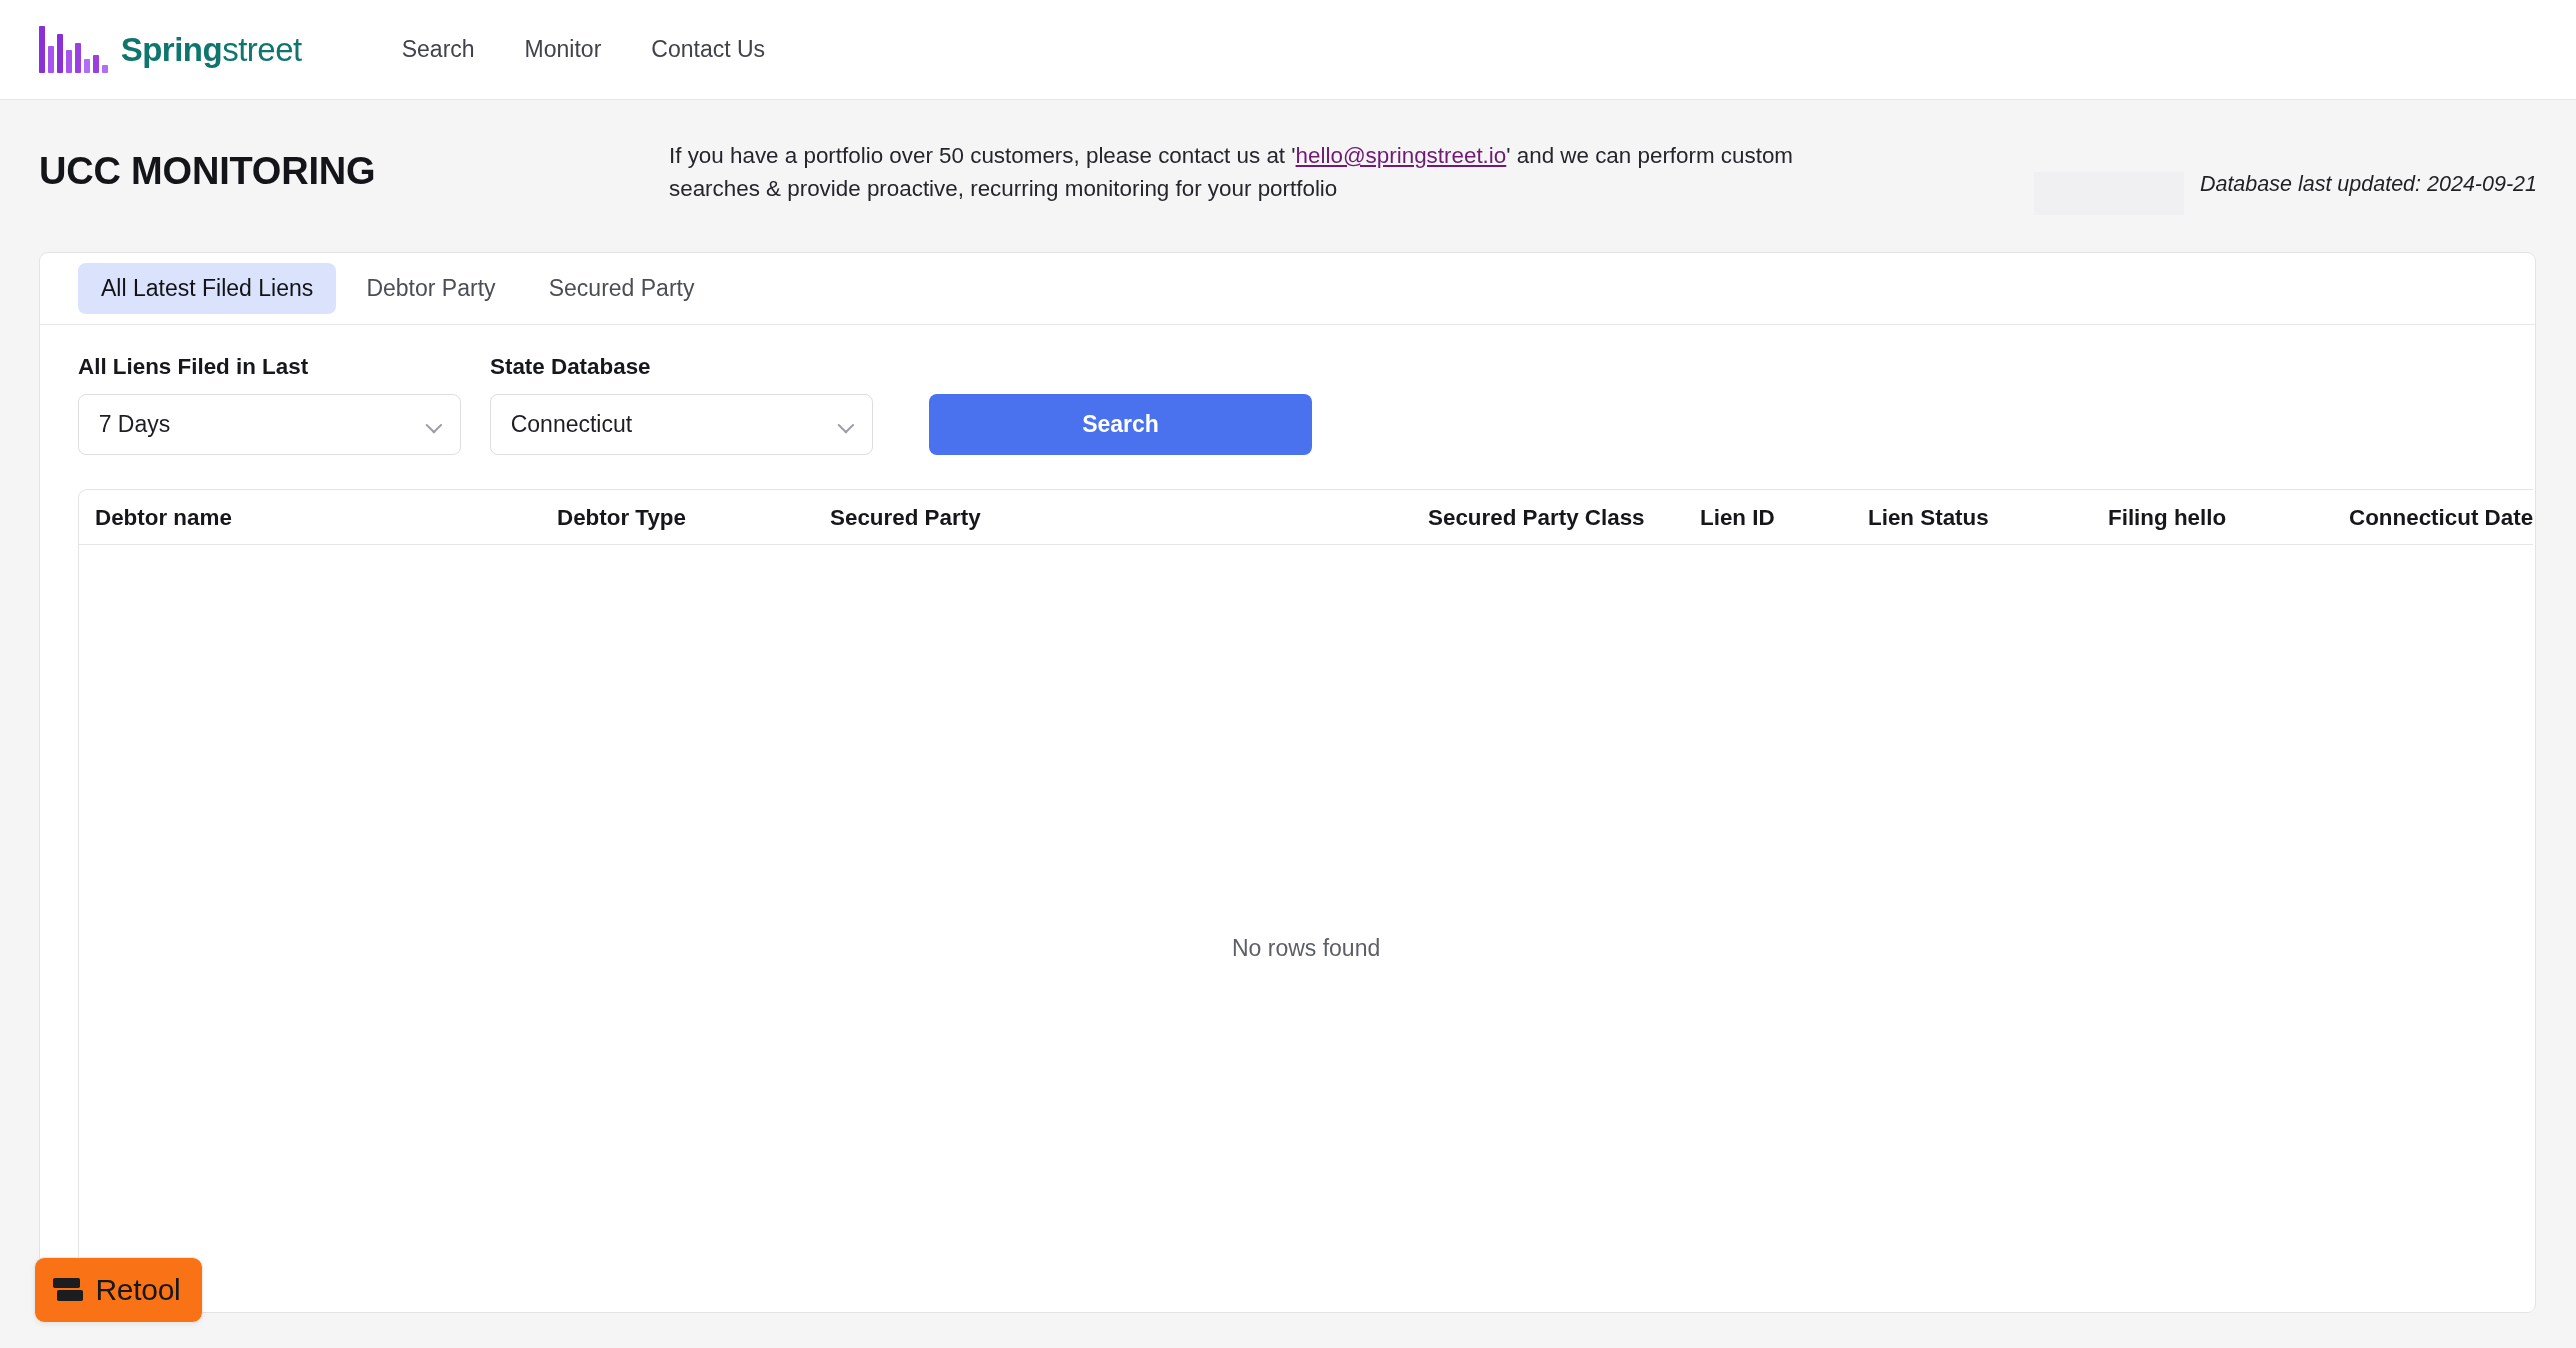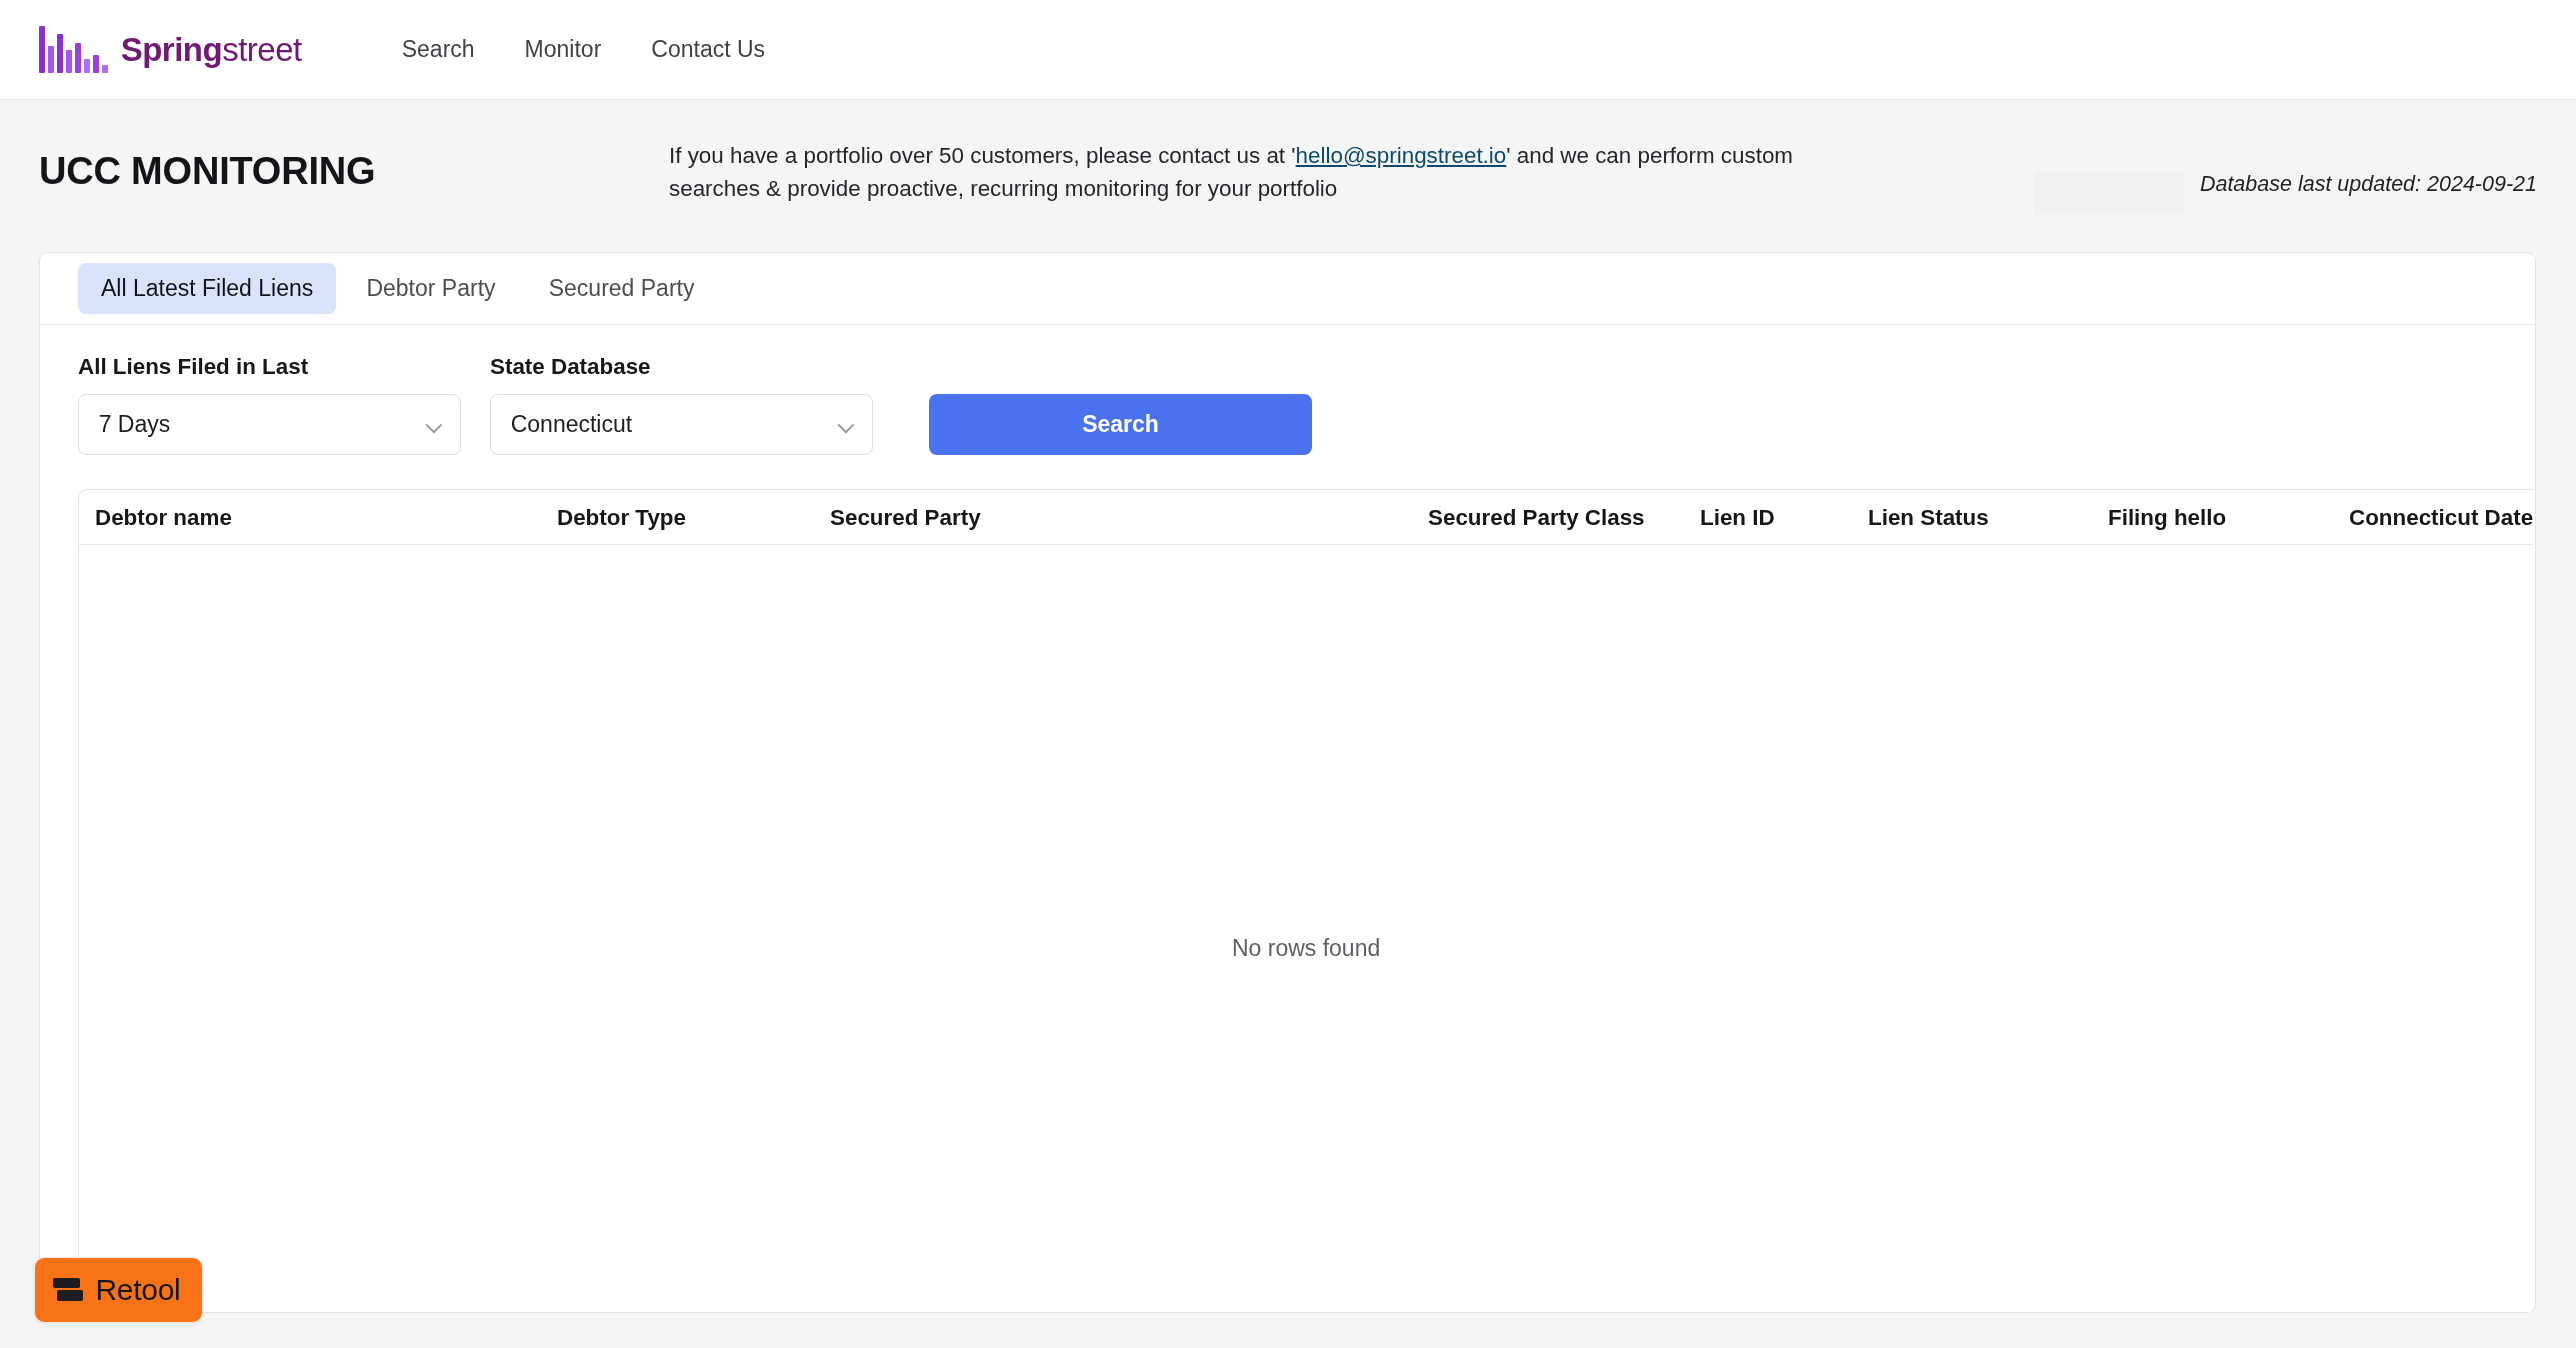--- a/index.html
+++ b/index.html
@@ -52,21 +52,21 @@
   .brand-mark i:nth-child(3) { height: 39px; background:#8b2fd6; }
   .brand-mark i:nth-child(4) { height: 23px; background:#a855f0; }
   .brand-mark i:nth-child(5) { height: 30px; background:#9b3fe0; }
   .brand-mark i:nth-child(6) { height: 14.3px; background:#b06ef5; }
   .brand-mark i:nth-child(7) { height: 18px; background:#9b3fe0; }
   .brand-mark i:nth-child(8) { height: 8px;  background:#b06ef5; }
 
   .brand-text {
     font-size: 33px;
     letter-spacing: -0.5px;
-    color: #701a75;
+    color: #0f766e;
     white-space: nowrap;
   }
   .brand-text b { font-weight: 700; }
   .brand-text span { font-weight: 400; }
 
   .nav-links {
     display: flex;
     align-items: center;
     gap: 50px;
     margin-left: 100px;
@@ -102,21 +102,21 @@
   .notice {
     position: absolute;
     left: 669px;
     top: 139px;
     width: 1181px;
     font-size: 22.4px;
     line-height: 33px;
     color: #25262b;
   }
   .notice a {
-    color: #0c4a6e;
+    color: #701a75;
     text-decoration: underline;
   }
 
   .updated-wrap {
     position: absolute;
     right: 39px;
     top: 172px;
     display: flex;
     align-items: flex-start;
     justify-content: flex-end;

